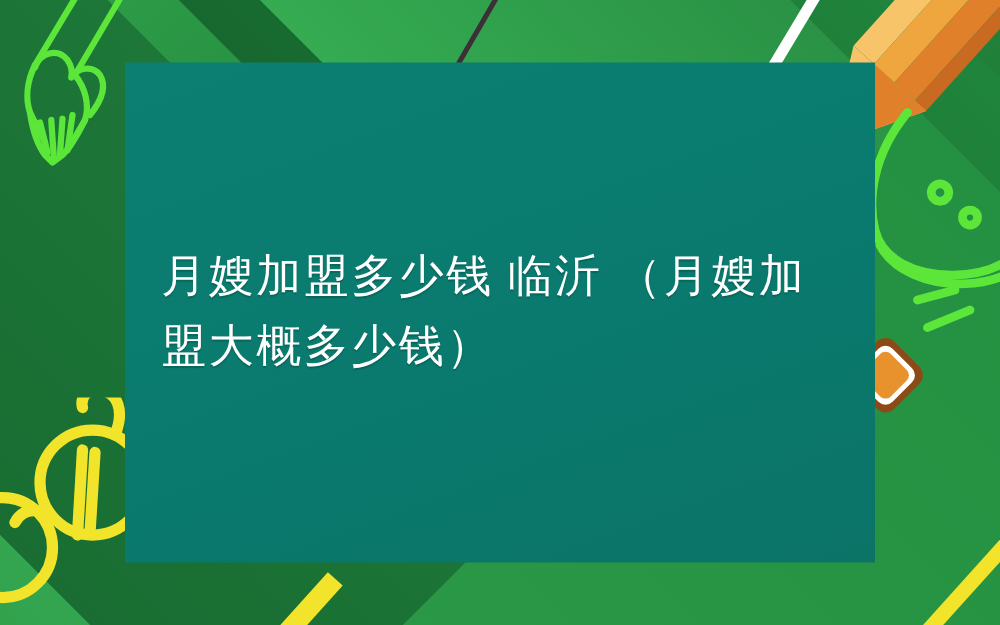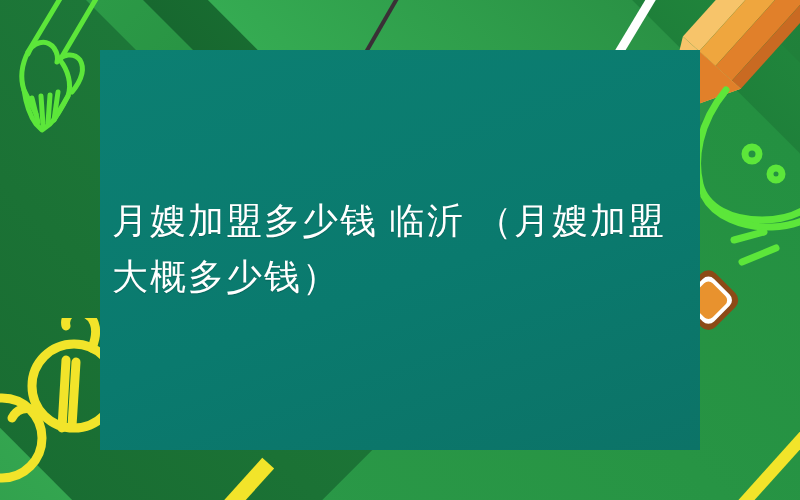--- a/index.html
+++ b/index.html
@@ -112,21 +112,21 @@
     position: absolute;
     left: 100px;
     top: 50px;
     width: 600px;
     height: 400px;
     background: linear-gradient(160deg, #0c7f72 0%, #0a7a6e 55%, #0c7367 100%);
     display: flex;
     align-items: center;
     justify-content: flex-start;
     box-sizing: border-box;
-    padding: 0 12px;
+    padding: 0 29px;
   }
 
   #headline {
     color: #ffffff;
     font-family: "Liberation Serif", "DejaVu Serif", serif;
     font-size: 36px;
     line-height: 1.55;
     letter-spacing: 2px;
     font-weight: 400;
     width: 100%;

